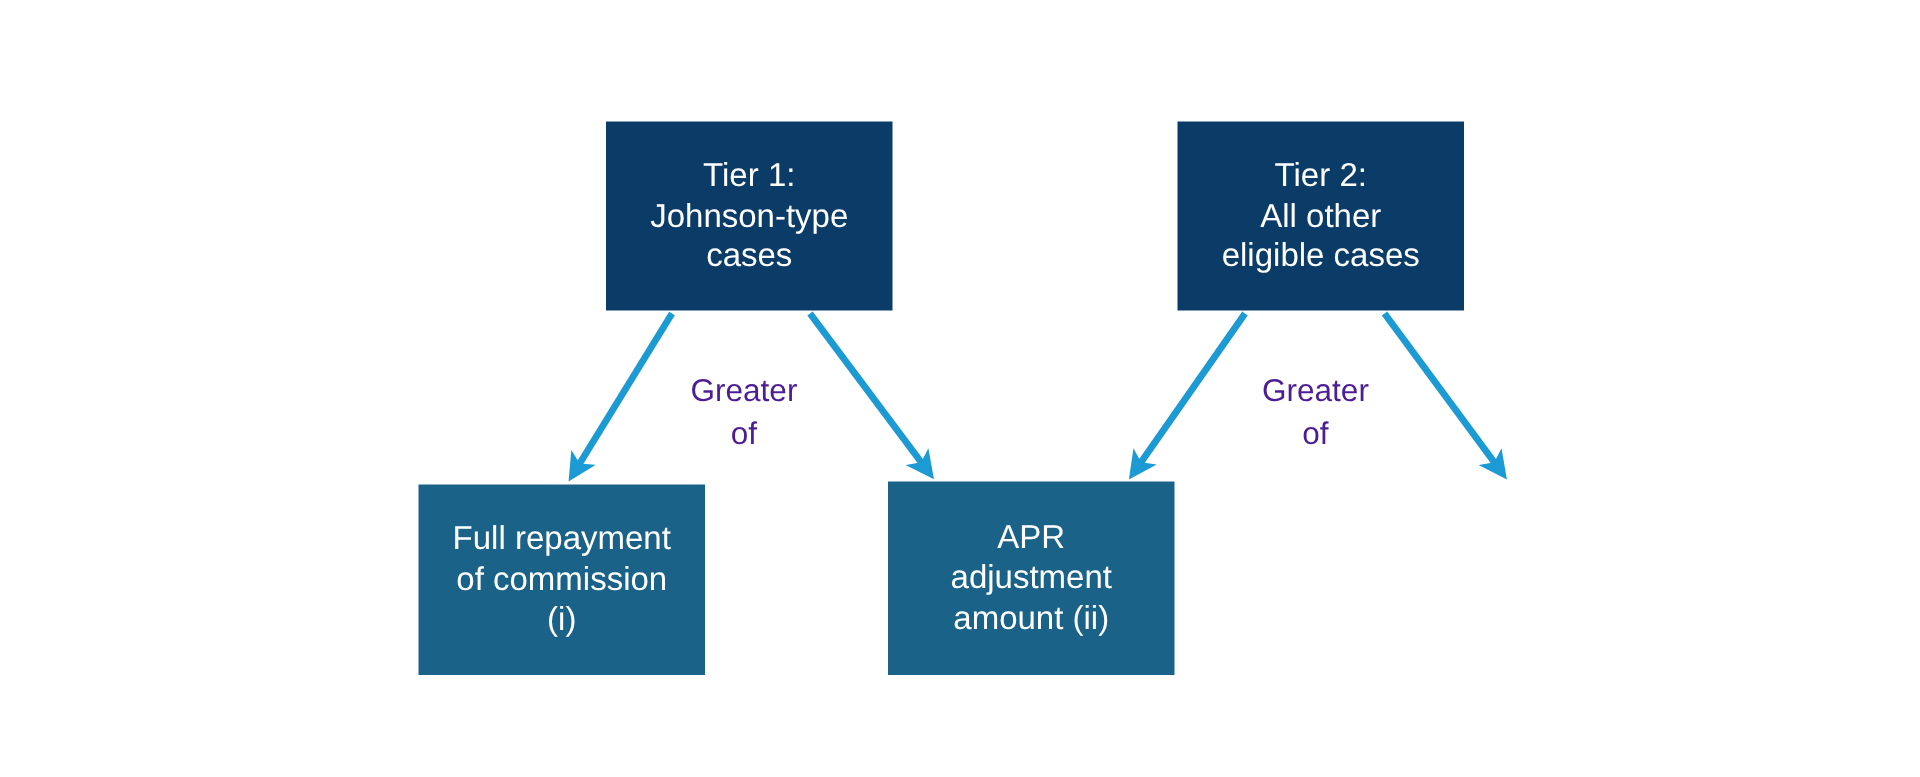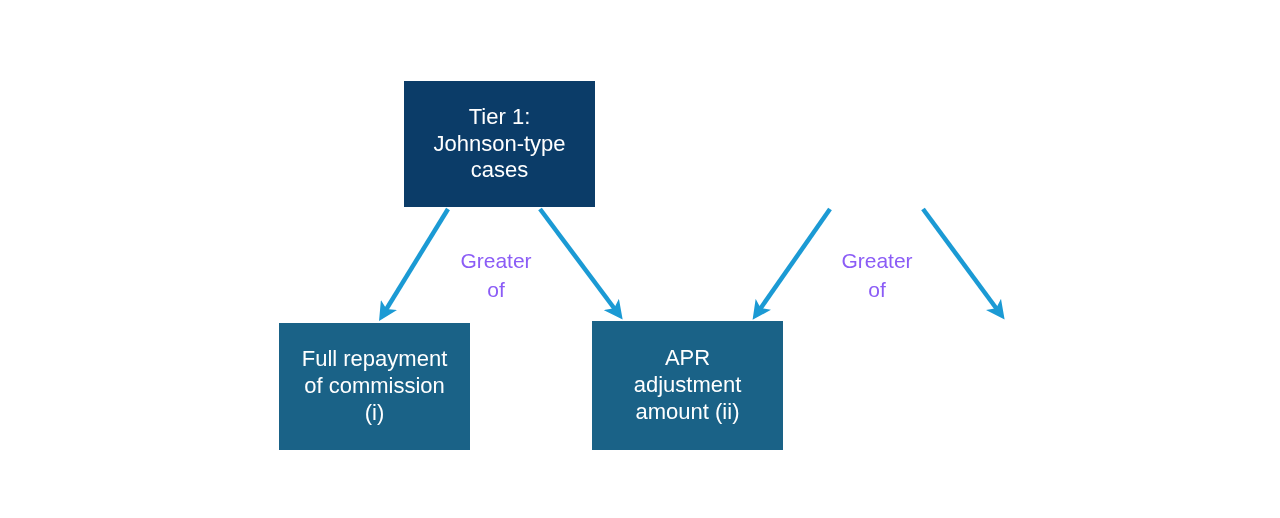--- a/index.html
+++ b/index.html
@@ -57,21 +57,21 @@
     left: 0; top: 0;
     width: 1280px;
     height: 518px;
     pointer-events: none;
   }
 
   
   .connector-label {
     position: absolute;
     text-align: center;
-    color: #8b5cf6;
+    color: #4c1d95;
     font-size: 21px;
     line-height: 1.4;
     white-space: pre-line;
   }
   #label-greater-of-1 { left: 426px; top: 246px; width: 140px; }
   #label-greater-of-2 { left: 807px; top: 246px; width: 140px; }
 
   
   #page-number {
     position: absolute;
@@ -101,20 +101,25 @@
 
     <line x1="923" y1="209" x2="999" y2="312" stroke="#1B9AD4" stroke-width="4.5" marker-end="url(#arrowhead)"></line>
   </svg>
 
   <div class="node tier" id="tier-1">
     <span class="node-label">Tier 1:
 Johnson-type
 cases</span>
   </div>
 
+  <div class="node tier" id="tier-2">
+    <span class="node-label">Tier 2:
+All other
+eligible cases</span>
+  </div>
 
   <div class="node outcome" id="outcome-full-repayment">
     <span class="node-label">Full repayment
 of commission
 (i)</span>
   </div>
 
   <div class="node outcome" id="outcome-apr-adjustment">
     <span class="node-label">APR
 adjustment

